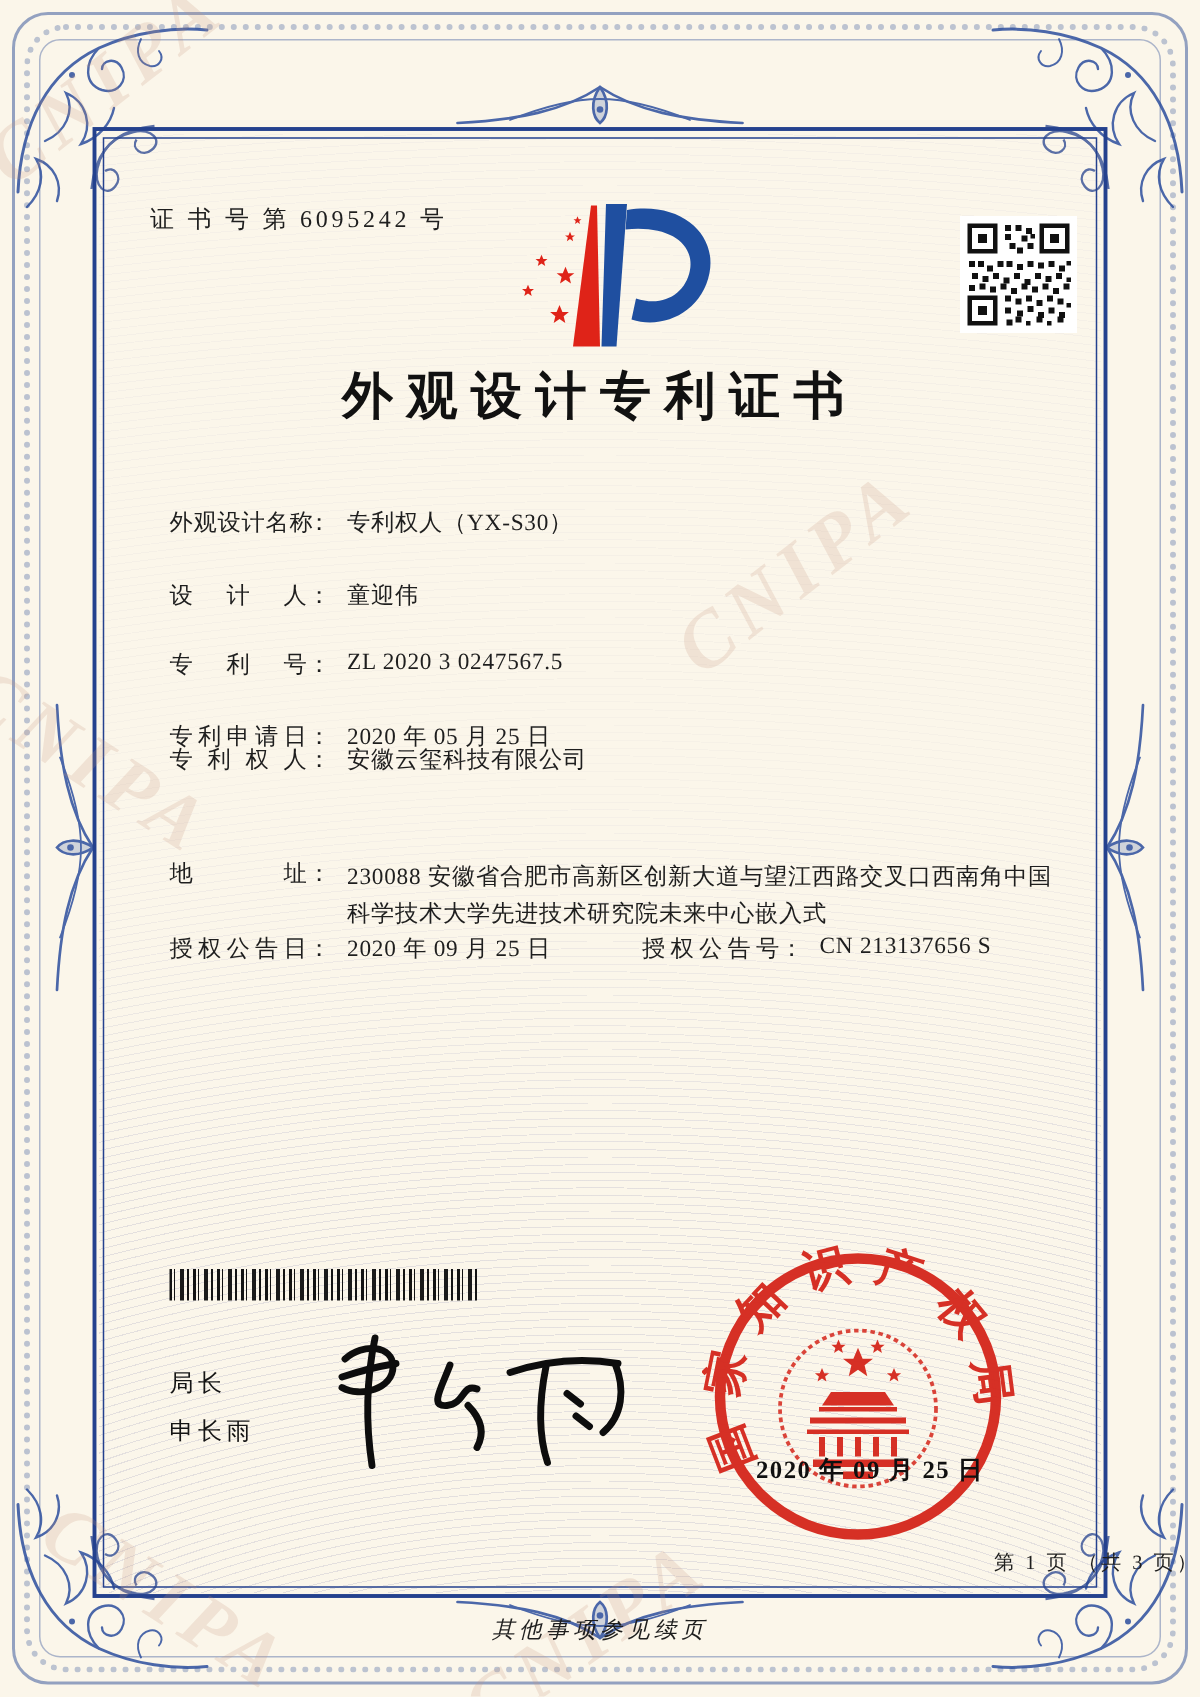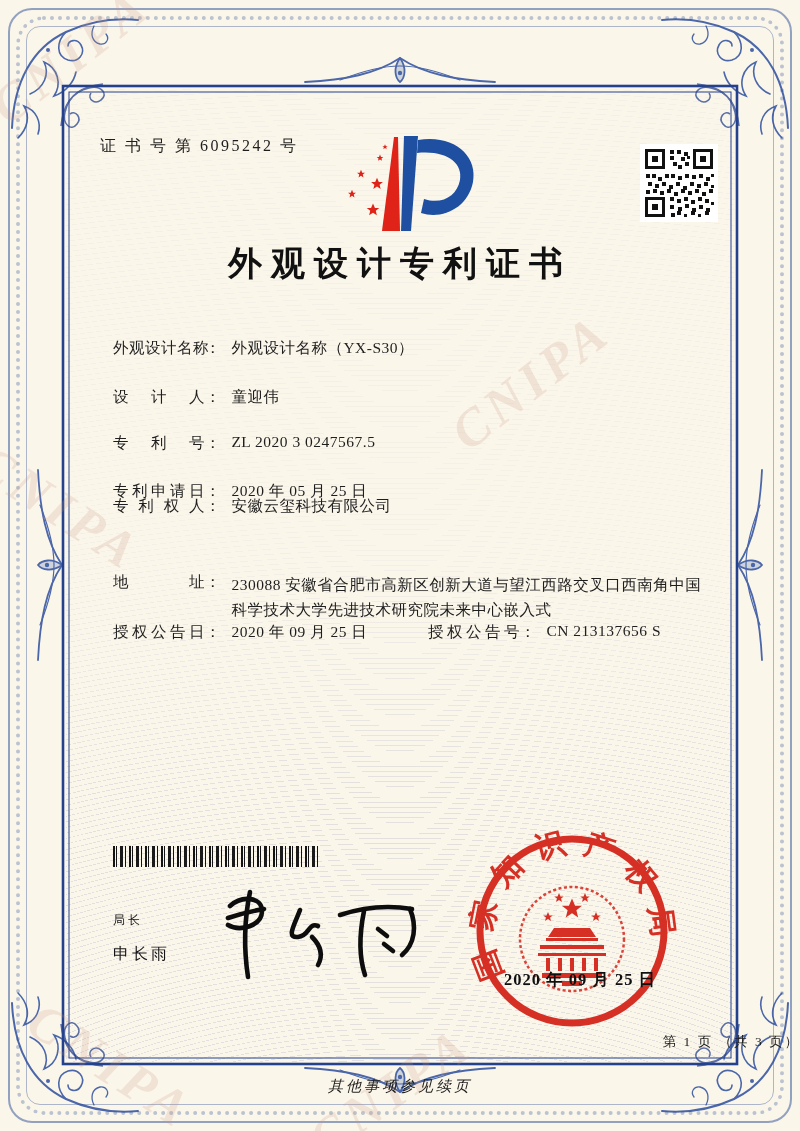--- a/index.html
+++ b/index.html
@@ -36,21 +36,21 @@
   .fvalue.wrap{white-space:normal;width:470px;line-height:25px;}
   .grant2{position:absolute;left:315px;top:0;}
   .paras{position:absolute;left:112px;top:656px;width:596px;font-size:15.5px;line-height:24px;
          font-style:italic;color:#191919;}
   .paras p{margin:0;text-indent:2em;}
   .barcode{position:absolute;left:113px;top:846px;width:207px;height:21px;
     background:
       repeating-linear-gradient(90deg,#141414 0 2px,transparent 2px 3px,#141414 3px 4px,transparent 4px 7px,#1a1a1a 7px 10px,transparent 10px 12px,#141414 12px 13px,transparent 13px 16px);
   }
   .sig-title{position:absolute;left:113px;top:912px;font-family:"Liberation Sans",sans-serif;
-             font-size:12px;letter-spacing:3px;color:#141414;}
+             font-size:16px;letter-spacing:3px;color:#141414;}
   .sig-name{position:absolute;left:113px;top:944px;font-family:"Liberation Sans",sans-serif;
             font-size:16px;letter-spacing:3px;color:#141414;}
   .sig{position:absolute;left:212px;top:882px;width:230px;height:100px;}
   .seal{position:absolute;left:468px;top:827px;width:210px;height:210px;opacity:.96;}
   .seal-date{position:absolute;left:490px;top:969px;width:180px;text-align:center;
              font-size:16.5px;font-weight:bold;letter-spacing:1px;color:#101010;}
   .pagenum{position:absolute;left:0;right:0;top:1033px;text-align:right;font-size:13.5px;letter-spacing:2px;}
   .cont{position:absolute;left:0;right:0;top:1077px;text-align:center;font-size:15px;
         font-style:italic;letter-spacing:3px;}
 </style>
@@ -193,21 +193,21 @@
     <rect x="51" y="67" width="4" height="4"></rect>
       <rect x="58" y="70" width="3" height="3"></rect>
       <rect x="65" y="67" width="4" height="4"></rect>
   </g>
 </svg>
 
 <div class="title">外观设计专利证书</div>
 
 <div class="frow" style="top:338px;">
   <span class="flabel">外观设计名称</span><span class="fcolon">：</span>
-  <span class="fvalue">外观设计名称（YX-S30）</span>
+  <span class="fvalue">专利权人（YX-S30）</span>
 </div>
 <div class="frow" style="top:387px;">
   <span class="flabel">设计人</span><span class="fcolon">：</span>
   <span class="fvalue">童迎伟</span>
 </div>
 <div class="frow" style="top:433px;">
   <span class="flabel">专利号</span><span class="fcolon">：</span>
   <span class="fvalue">ZL 2020 3 0247567.5</span>
 </div>
 <div class="frow" style="top:481px;">

